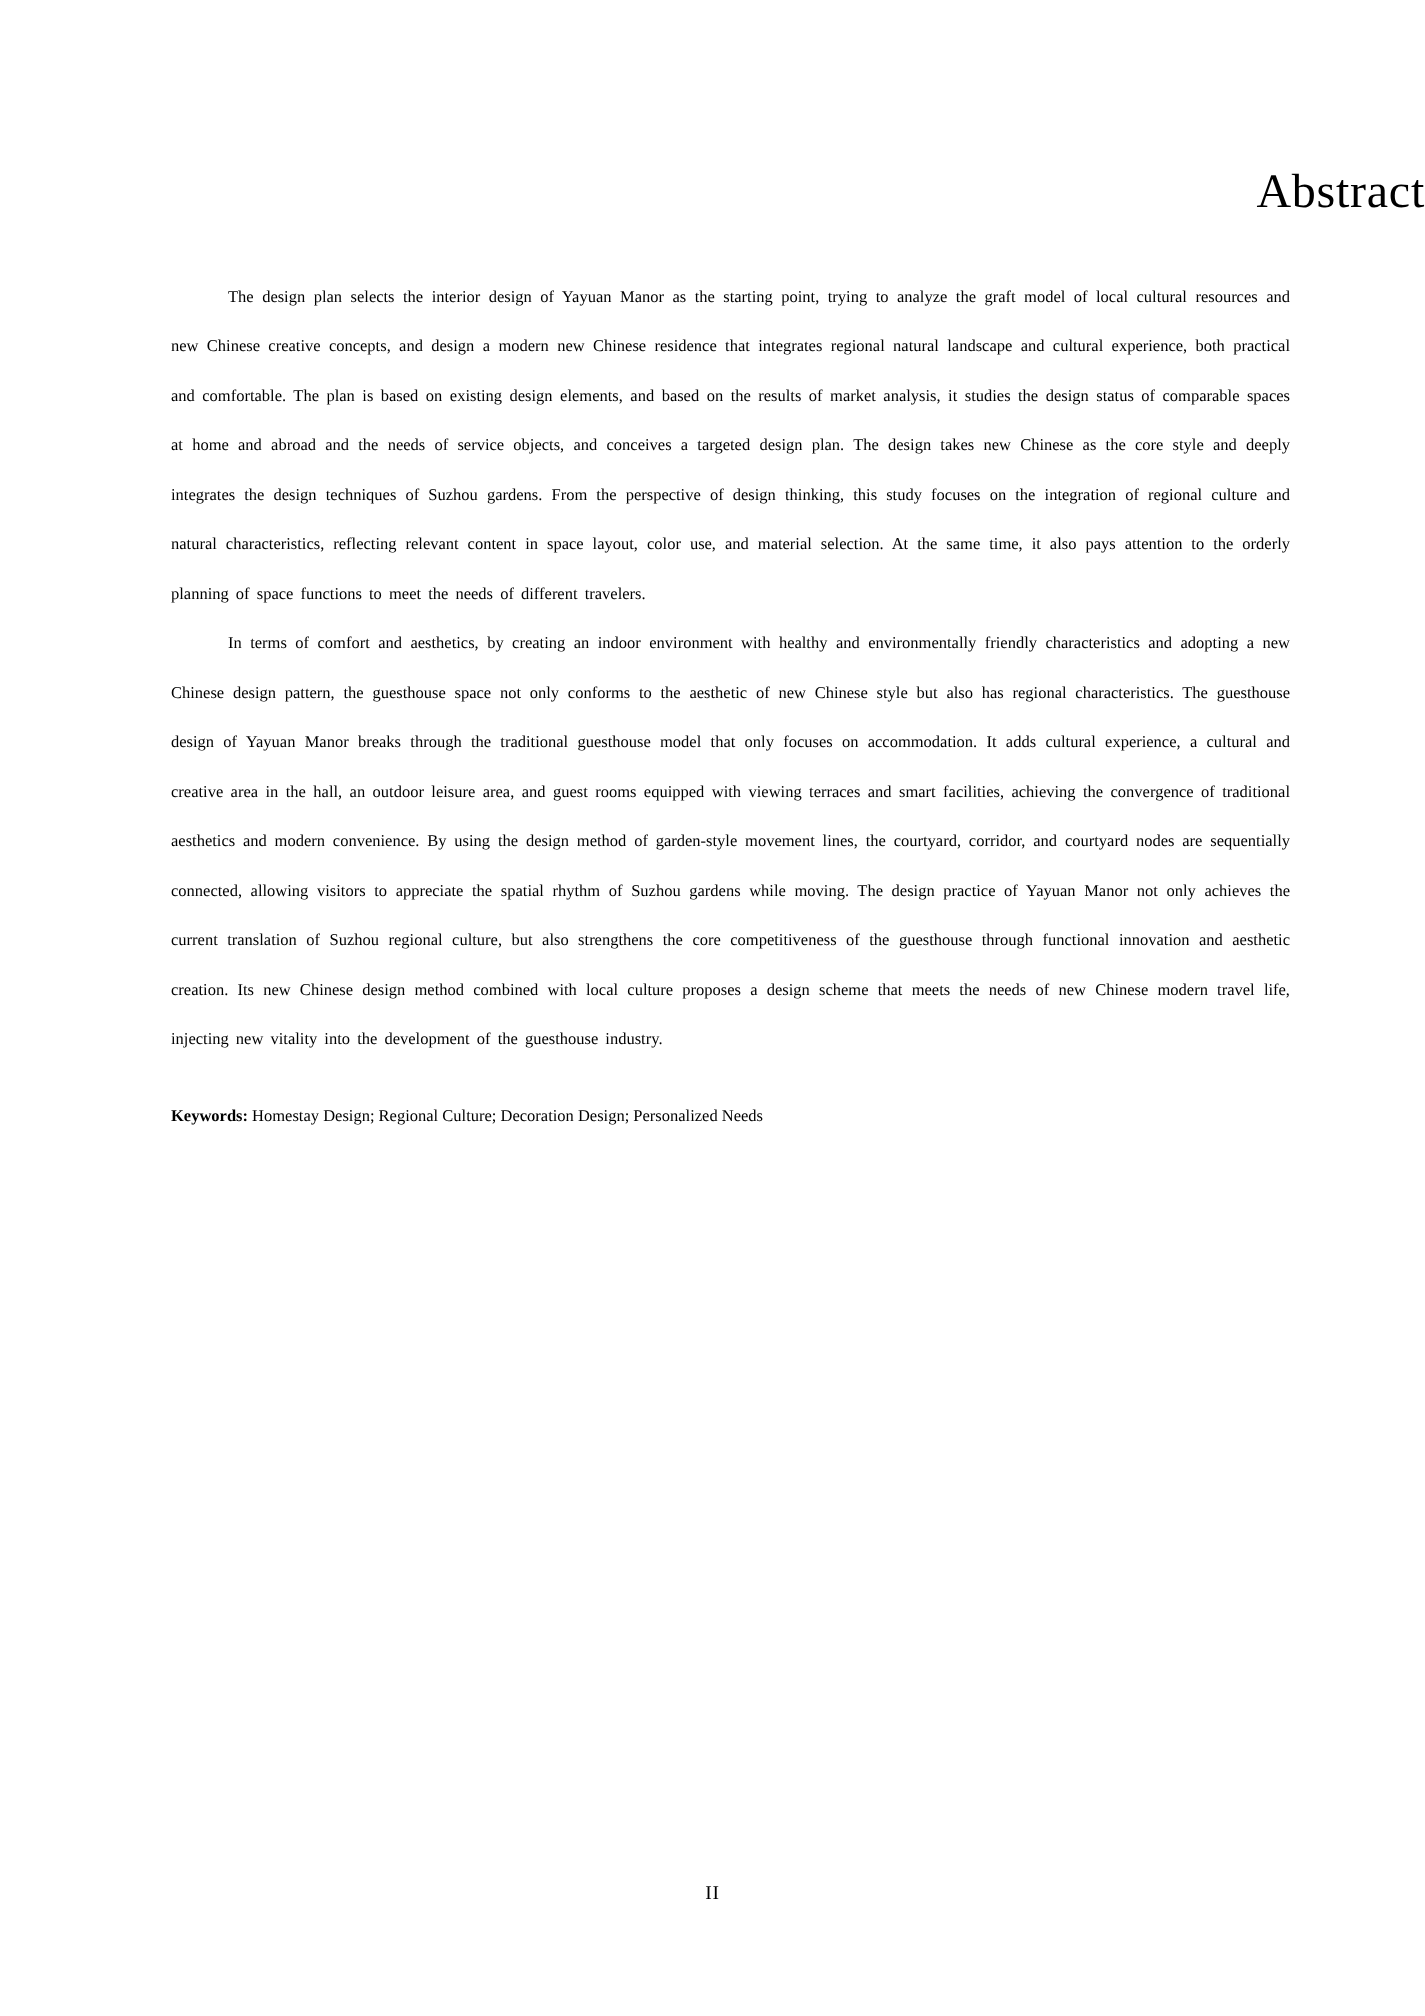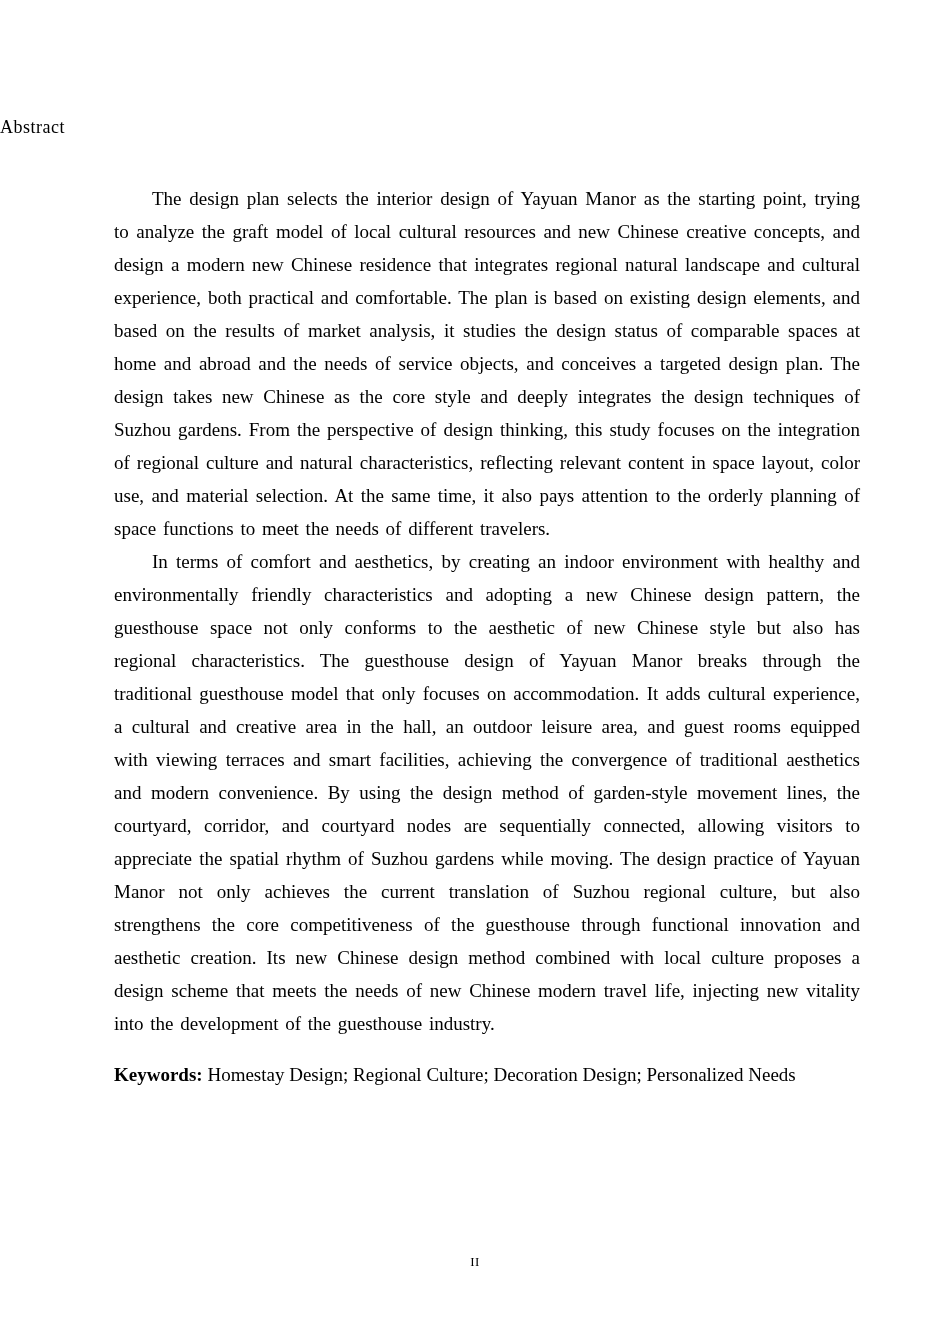--- a/index.html
+++ b/index.html
@@ -14,29 +14,29 @@
       font-family: "Liberation Serif", serif;
       position: relative;
       overflow: hidden;
     }
     .page {
       position: absolute;
       inset: 0;
     }
     .doc-title {
       margin: 112px 0 0 0;
-      text-align: left;
-      font-size: 18px;
+      text-align: right;
+      font-size: 32px;
       font-weight: normal;
       line-height: 30px;
       letter-spacing: 0.5px;
     }
     .content {
       margin: 40px 90px 0 114px;
-      font-size: 19px;
+      font-size: 11px;
       line-height: 33px;
       text-align: justify;
       text-justify: inter-word;
     }
     .content p {
       margin: 0;
       text-indent: 38px;
       word-spacing: 2px;
     }
     .content p.keywords {

